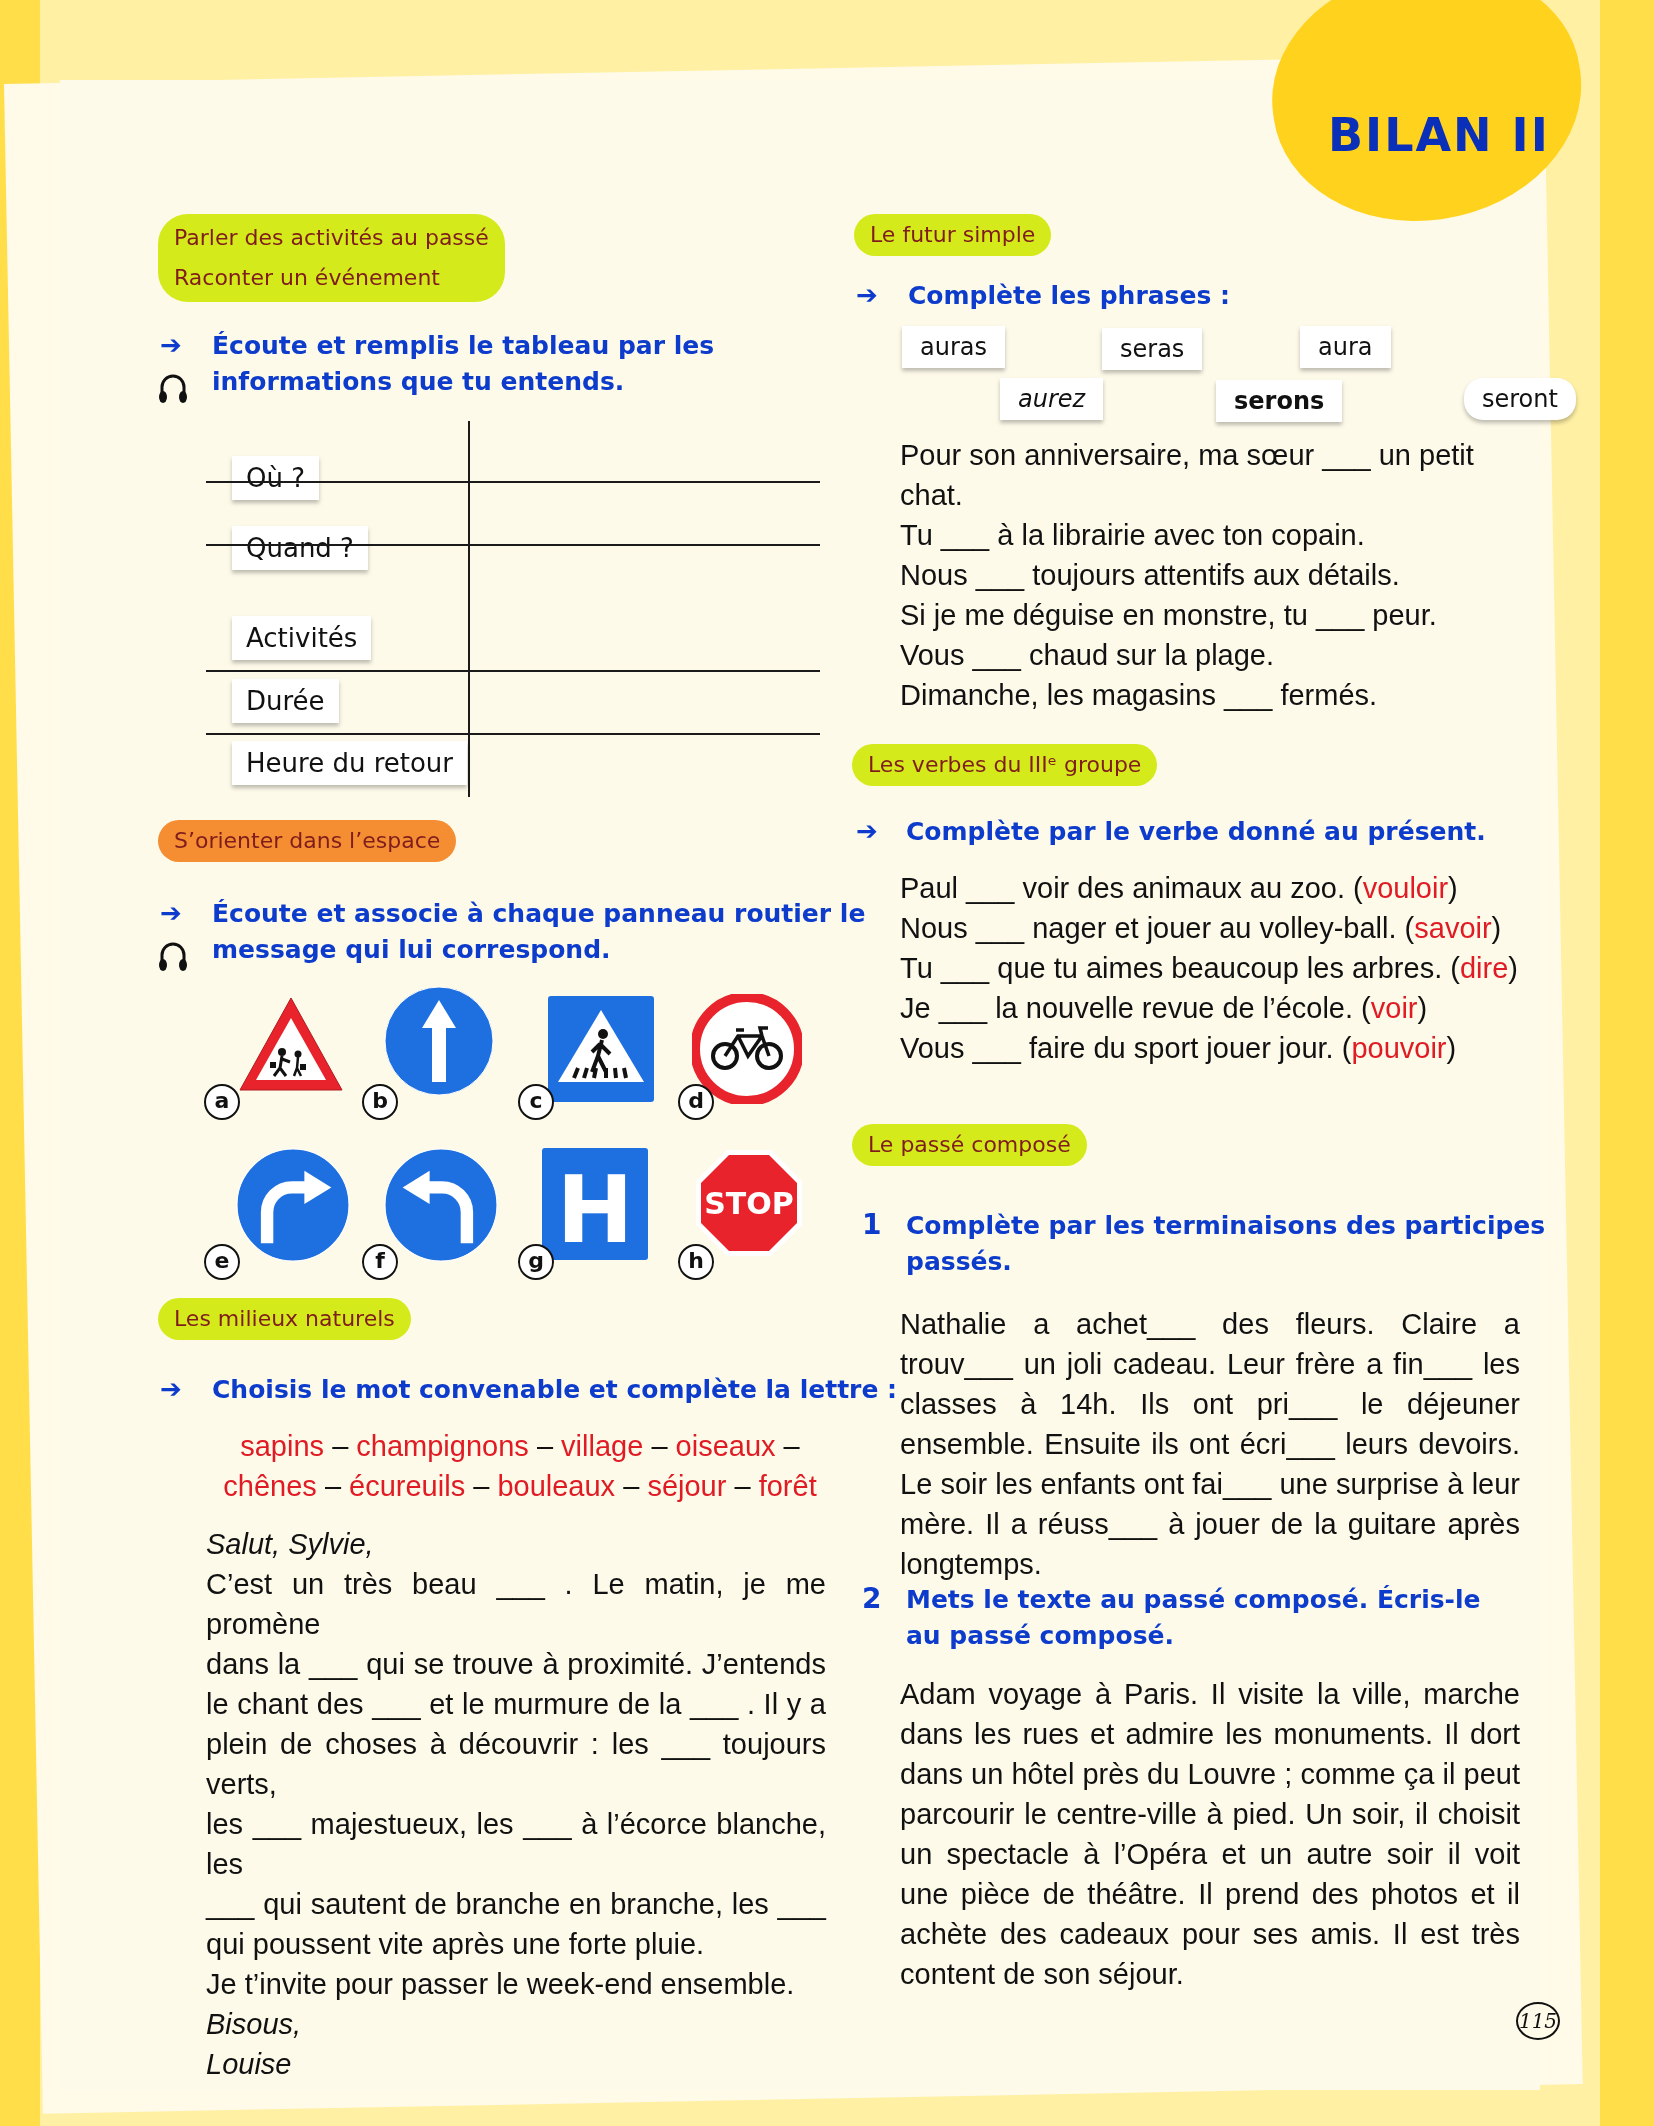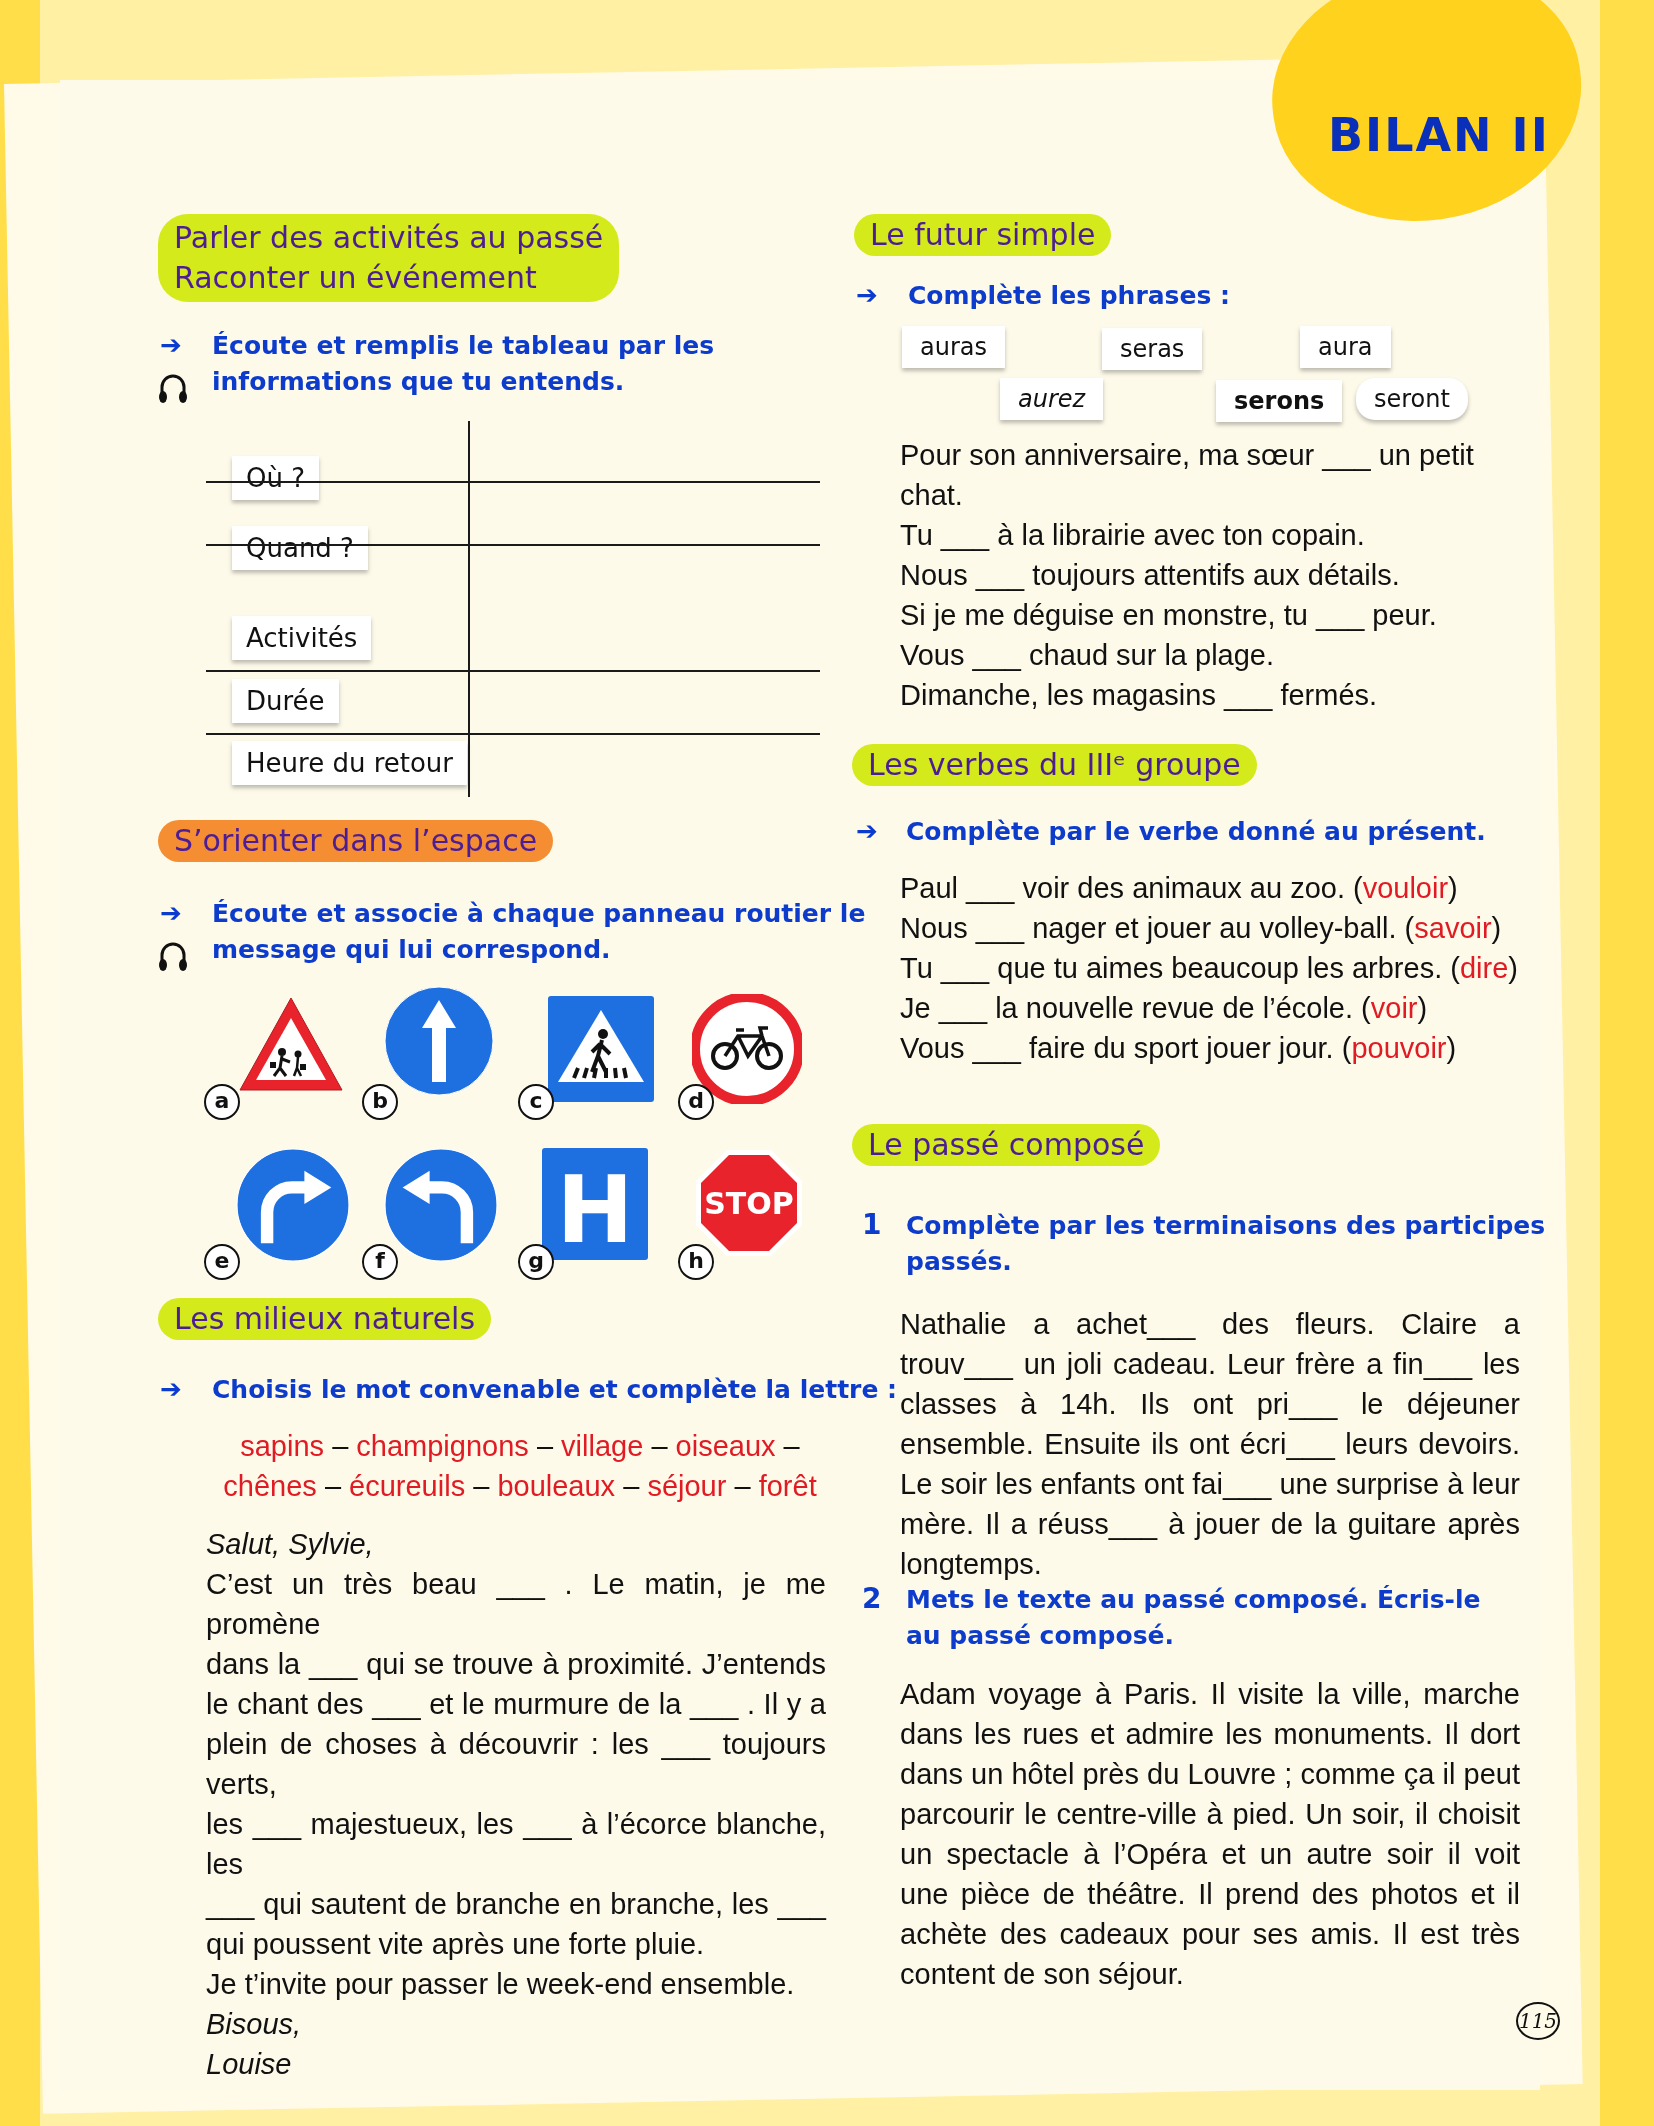--- a/index.html
+++ b/index.html
@@ -4,21 +4,21 @@
 <style>
   html,body{margin:0;padding:0;}
   body{width:1654px;height:2126px;position:relative;overflow:hidden;background:#ffde4a;font-family:"DejaVu Sans",sans-serif;}
   .bg-layer{position:absolute;}
   #bg1{left:40px;top:0;width:1560px;height:2126px;background:#fff0a4;}
   #bg2{left:4px;top:84px;width:1540px;height:2030px;background:#fffbe8;transform:rotate(-1.1deg);transform-origin:left top;}
   #bg3{left:60px;top:80px;width:1480px;height:2010px;background:#fdfaea;}
   #blob{position:absolute;left:1272px;top:-30px;width:310px;height:250px;border-radius:50% 48% 52% 50%;background:#ffd21e;transform:rotate(-8deg);}
   #bilan-title{position:absolute;left:1328px;top:108px;font-family:"DejaVu Sans",sans-serif;font-size:46px;font-weight:bold;color:#0a2fb8;letter-spacing:2px;}
 
-  .pill{position:absolute;color:#4c1d95;font-family:"DejaVu Sans",sans-serif;font-size:30px;line-height:42px;padding:0 16px;border-radius:28px;white-space:nowrap;}
+  .pill{position:absolute;color:#7f1d1d;font-family:"DejaVu Sans",sans-serif;font-size:22px;line-height:42px;padding:0 16px;border-radius:28px;white-space:nowrap;}
   .pill.lime{background:#d4ea1a;}
   .pill.orange{background:#f58d32;}
 
   .instr{position:absolute;color:#0d3ccc;font-family:"DejaVu Sans",sans-serif;font-weight:bold;font-size:25px;line-height:36px;}
   .arrow{position:absolute;color:#0d3ccc;font-size:26px;font-weight:bold;}
   .num{position:absolute;color:#0d3ccc;font-size:28px;font-weight:bold;}
   .headphone{position:absolute;width:30px;height:32px;}
 
   .body-text{position:absolute;font-family:"Liberation Sans",sans-serif;font-size:29px;line-height:40px;color:#111;}
   .justify{text-align:justify;}
@@ -201,21 +201,21 @@
 
 <div class="pill lime" style="left:854px;top:214px;">Le futur simple</div>
 <div class="arrow" style="left:856px;top:280px;">➔</div>
 <div class="instr" style="left:908px;top:278px;">Complète les phrases :</div>
 
 <div class="card" style="left:902px;top:326px;">auras</div>
 <div class="card" style="left:1102px;top:328px;">seras</div>
 <div class="card" style="left:1300px;top:326px;">aura</div>
 <div class="card" style="left:1000px;top:378px;font-style:italic;">aurez</div>
 <div class="card" style="left:1216px;top:380px;font-weight:bold;">serons</div>
-<div class="card" style="left:1356px;top:378px;border-radius:19px;">seront</div>
+<div class="card" style="left:1464px;top:378px;border-radius:19px;">seront</div>
 
 <div class="body-text" style="left:900px;top:435px;width:600px;">
   <div>Pour son anniversaire, ma sœur ___ un petit</div>
   <div>chat.</div>
   <div>Tu ___ à la librairie avec ton copain.</div>
   <div>Nous ___ toujours attentifs aux détails.</div>
   <div>Si je me déguise en monstre, tu ___ peur.</div>
   <div>Vous ___ chaud sur la plage.</div>
   <div>Dimanche, les magasins ___ fermés.</div>
 </div>

